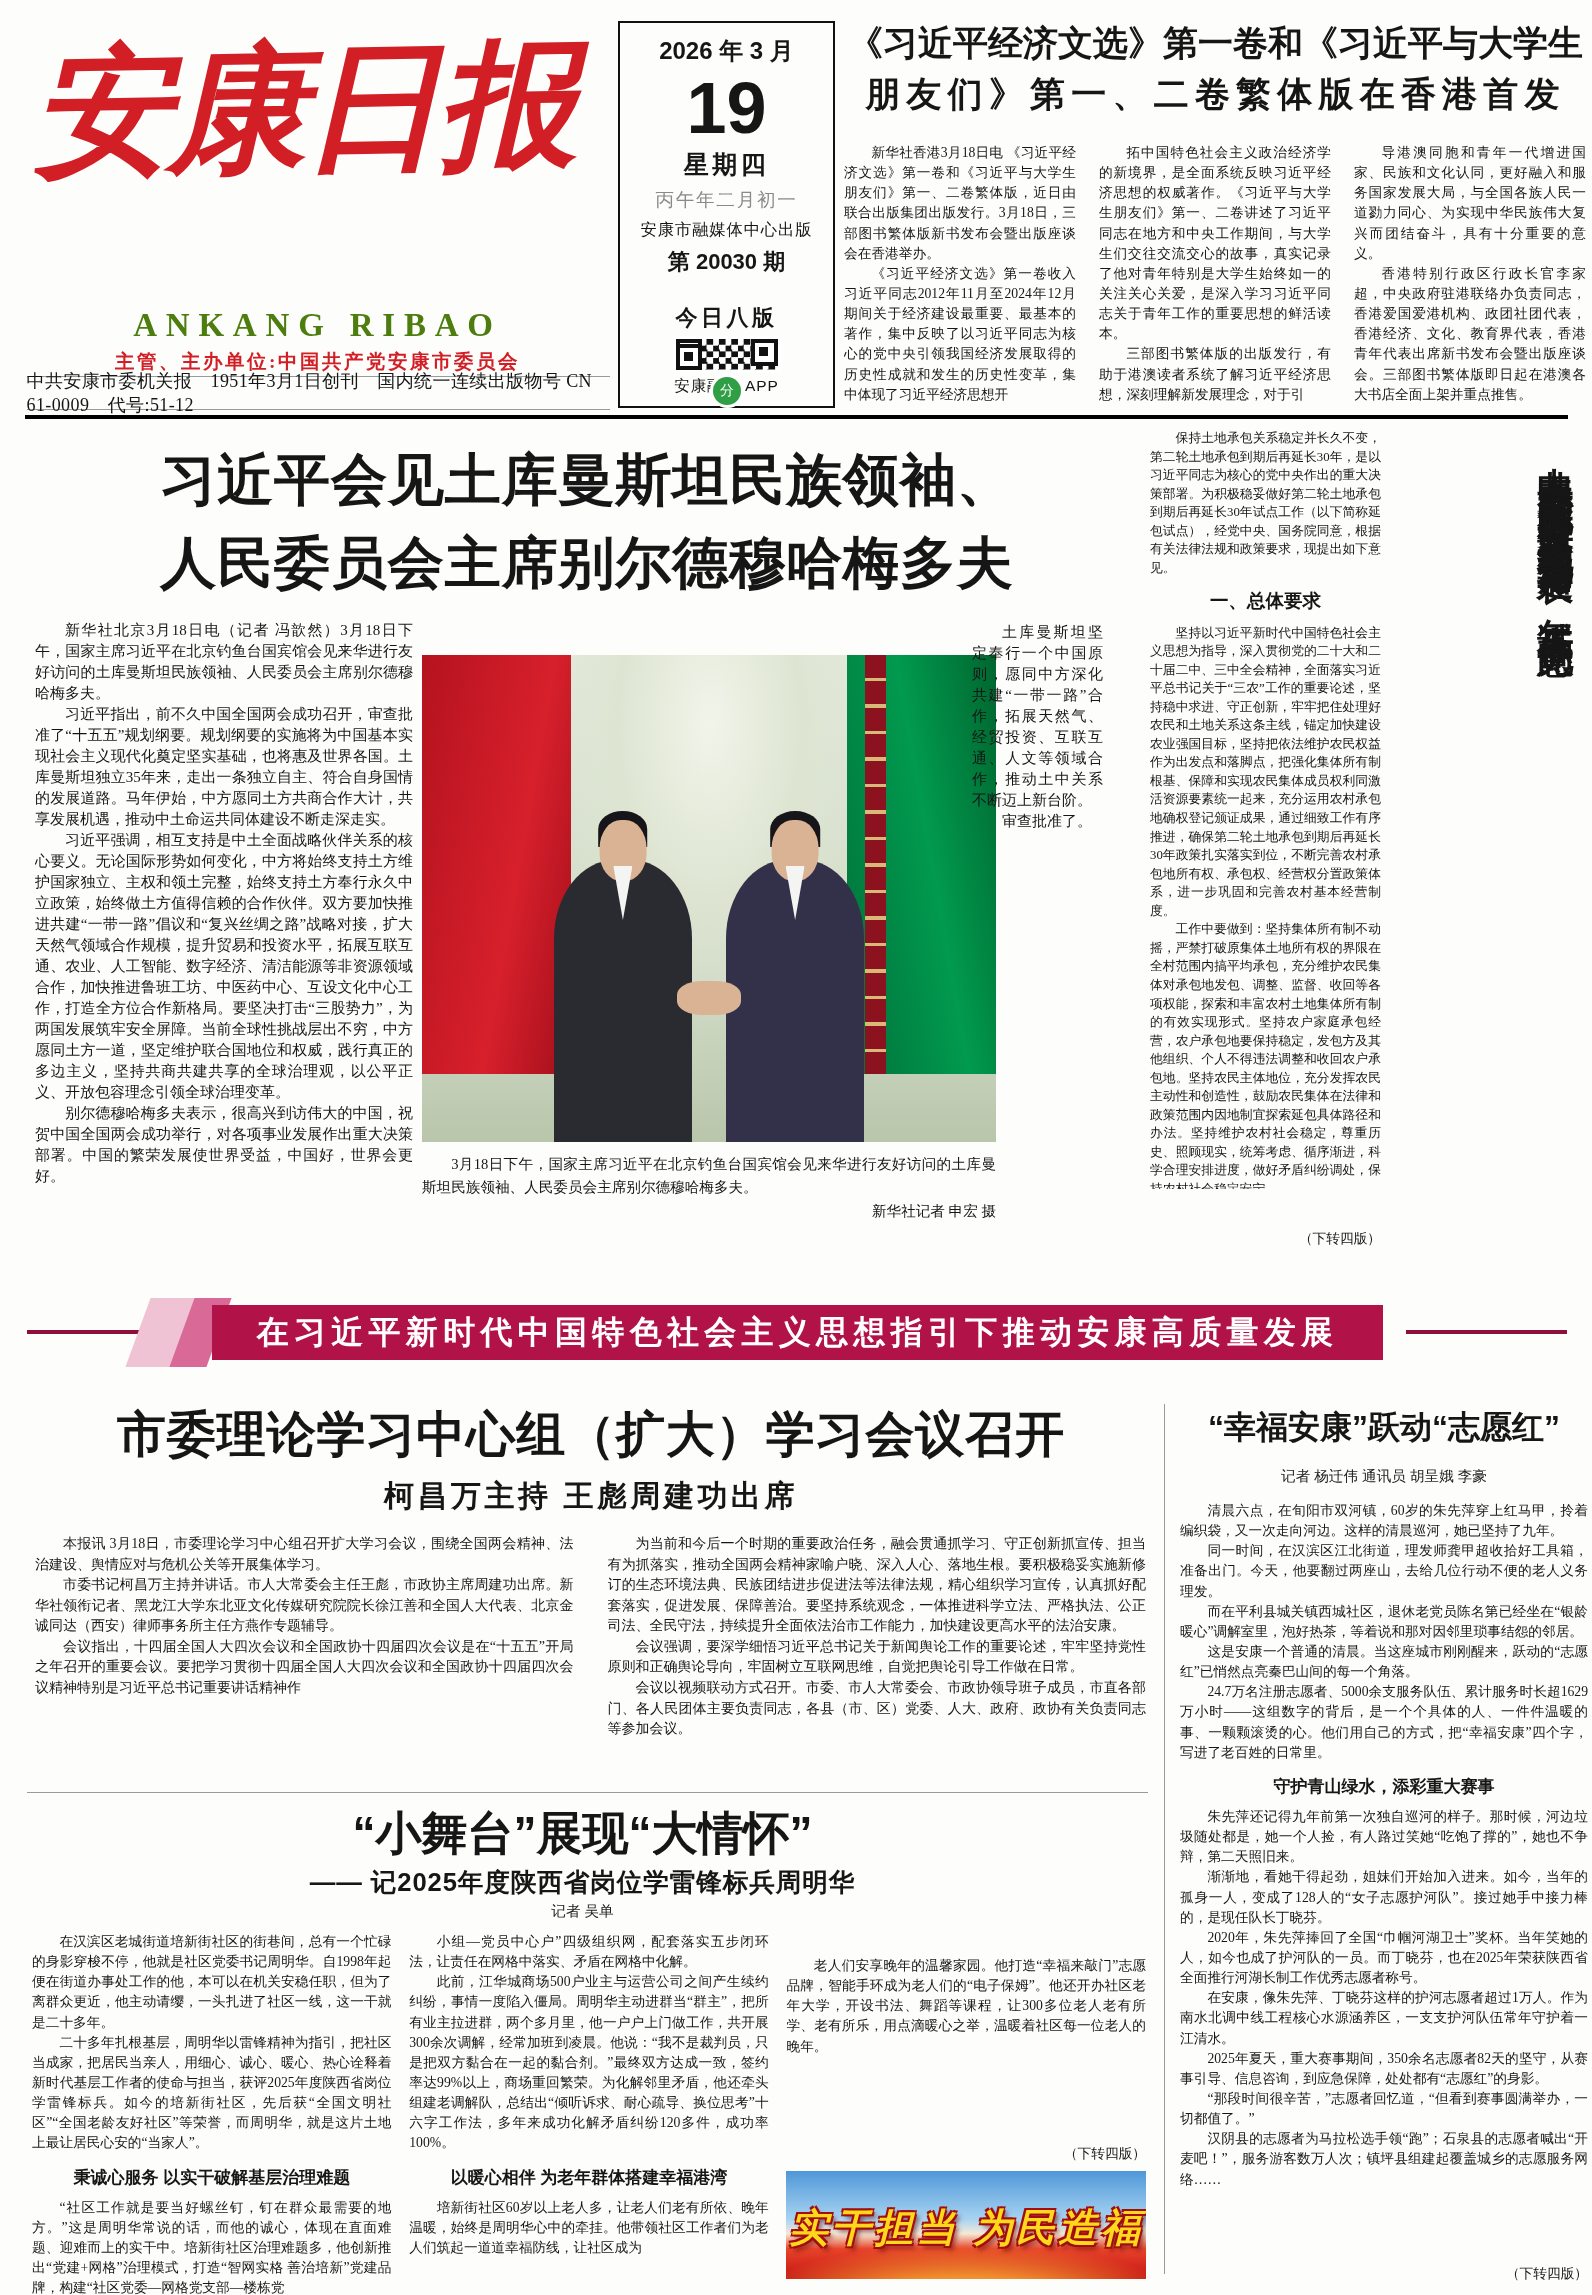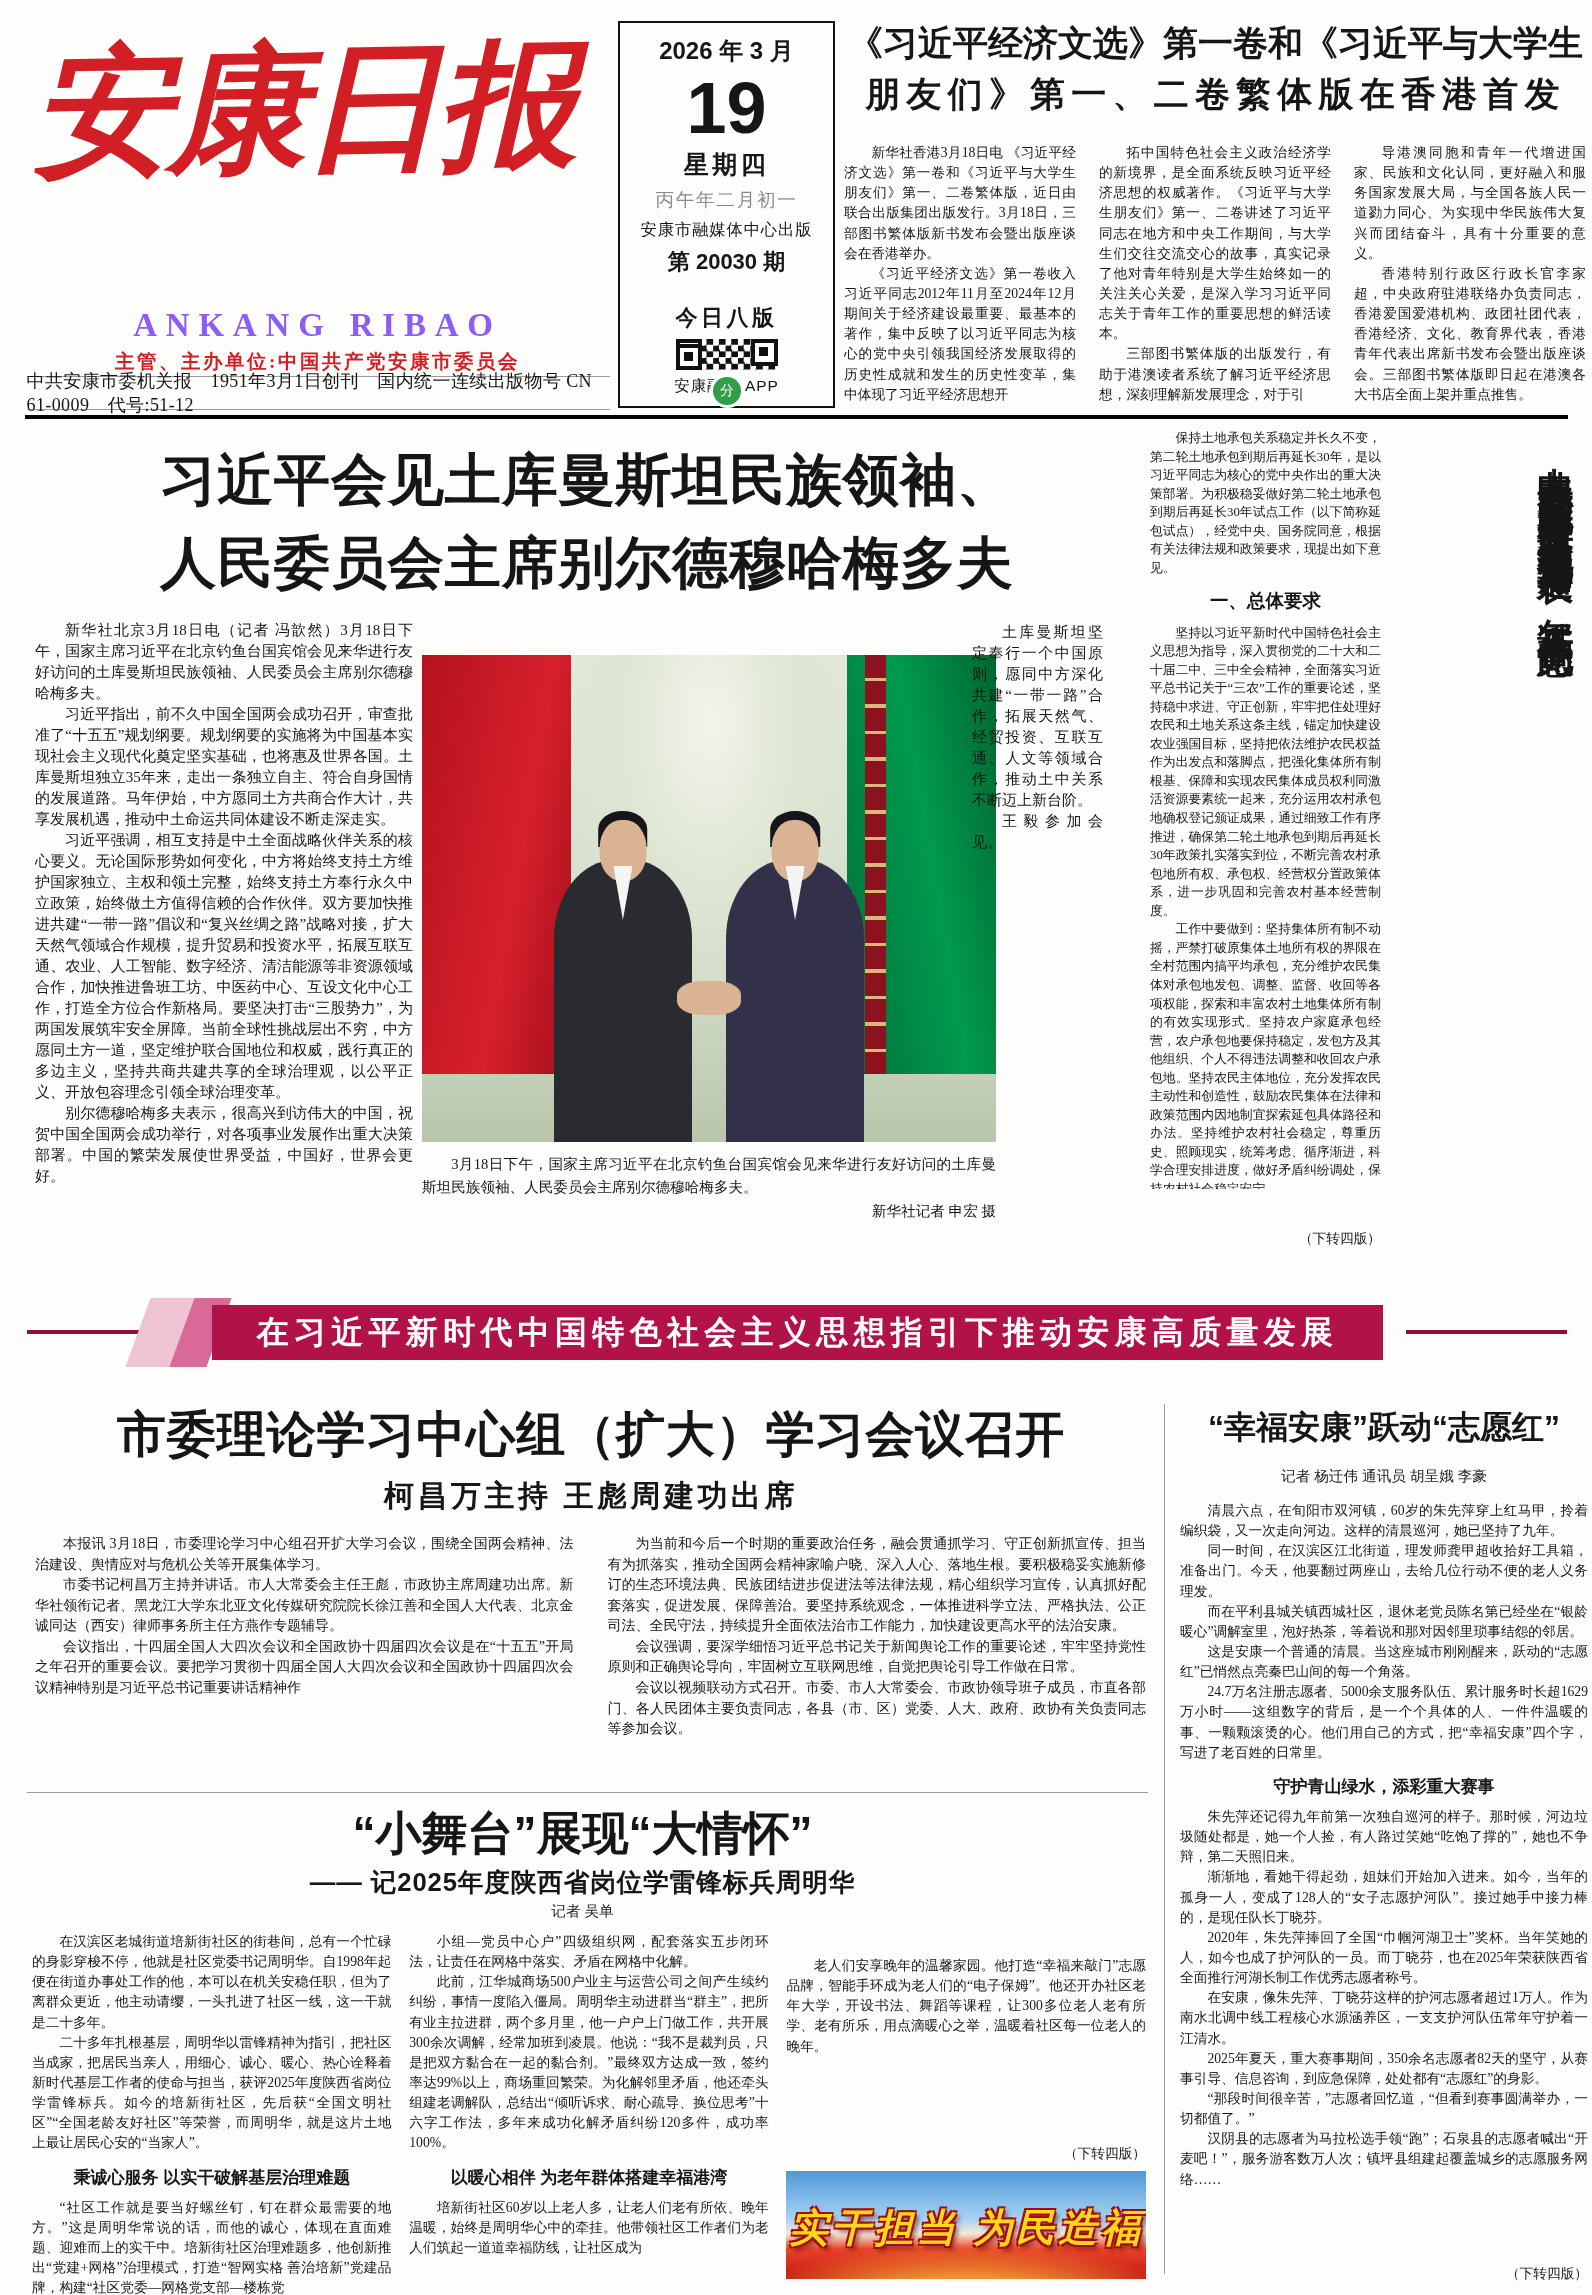--- a/index.html
+++ b/index.html
@@ -4,21 +4,21 @@
 <style>
   html,body{margin:0;padding:0;background:#e9e9e9;}
   .page{position:relative;width:1593px;height:2295px;background:#fdfdfb;margin:0 auto;
         font-family:"Liberation Serif","DejaVu Serif",serif;color:#161616;overflow:hidden;}
   .abs{position:absolute;}
   .sans{font-family:"Liberation Sans","DejaVu Sans",sans-serif;}
   .body-text p{margin:0;text-indent:2em;text-align:justify;}
   
   .calli{font-size:139px;font-weight:bold;font-style:italic;letter-spacing:-3.5px;color:#d21f26;
          transform:rotate(-1deg);line-height:1.7;white-space:nowrap;}
-  .latin-title{font-size:33px;font-weight:bold;letter-spacing:8.8px;color:#8b5cf6;text-align:center;}
+  .latin-title{font-size:33px;font-weight:bold;letter-spacing:8.8px;color:#4d7c0f;text-align:center;}
   .org-line{font-size:19.4px;color:#d21f26;letter-spacing:2.6px;text-align:center;font-weight:bold;}
   .strip{border-top:0.9px solid #9a9a9a;border-bottom:0.9px solid #9a9a9a;font-size:18px;
          display:flex;align-items:center;justify-content:center;letter-spacing:0.4px;}
   
   .datebox{border:2.6px solid #111;display:flex;flex-direction:column;align-items:center;
            justify-content:flex-start;padding:12.4px 5.3px 8.8px;box-sizing:border-box;gap:6.2px;}
   .d-ym{font-size:24px;font-weight:bold;}
   .d-day{font-size:72px;font-weight:bold;line-height:.95;font-family:"Liberation Sans","DejaVu Sans",sans-serif;}
   .d-week{font-size:25px;font-weight:bold;letter-spacing:3.5px;}
   .d-lunar{font-size:18.5px;color:#8a8a8a;letter-spacing:1.8px;}
@@ -164,21 +164,21 @@
     </div>
     <div class="shake"></div>
   </div>
   <div class="abs caption" style="left:422px;top:1153px;width:574px;">
     <span style="display:inline-block;text-indent:2em;">3月18日下午，国家主席习近平在北京钓鱼台国宾馆会见来华进行友好访问的土库曼斯坦民族领袖、人民委员会主席别尔德穆哈梅多夫。</span>
     <div class="credit">新华社记者 申宏 摄</div>
   </div>
 
   <div class="abs bt bt-lg body-text" style="left:972px;top:622px;width:131px;height:530px;">
       <p>土库曼斯坦坚定奉行一个中国原则，愿同中方深化共建“一带一路”合作，拓展天然气、经贸投资、互联互通、人文等领域合作，推动土中关系不断迈上新台阶。</p>
-      <p>王毅参加会见。</p>
+      <p>审查批准了。</p>
     </div>
 
   <div class="abs" style="left:1150px;top:429px;width:231px;height:819px;">
     <div class="bt body-text" style="font-size:12.8px;line-height:1.45;">
         <p>保持土地承包关系稳定并长久不变，第二轮土地承包到期后再延长30年，是以习近平同志为核心的党中央作出的重大决策部署。为积极稳妥做好第二轮土地承包到期后再延长30年试点工作（以下简称延包试点），经党中央、国务院同意，根据有关法律法规和政策要求，现提出如下意见。</p>
       </div>
     <div class="sec-head">一、总体要求</div>
     <div class="bt body-text" style="font-size:12.8px;line-height:1.45;height:565px;">
         <p>坚持以习近平新时代中国特色社会主义思想为指导，深入贯彻党的二十大和二十届二中、三中全会精神，全面落实习近平总书记关于“三农”工作的重要论述，坚持稳中求进、守正创新，牢牢把住处理好农民和土地关系这条主线，锚定加快建设农业强国目标，坚持把依法维护农民权益作为出发点和落脚点，把强化集体所有制根基、保障和实现农民集体成员权利同激活资源要素统一起来，充分运用农村承包地确权登记颁证成果，通过细致工作有序推进，确保第二轮土地承包到期后再延长30年政策扎实落实到位，不断完善农村承包地所有权、承包权、经营权分置政策体系，进一步巩固和完善农村基本经营制度。</p>
         <p>工作中要做到：坚持集体所有制不动摇，严禁打破原集体土地所有权的界限在全村范围内搞平均承包，充分维护农民集体对承包地发包、调整、监督、收回等各项权能，探索和丰富农村土地集体所有制的有效实现形式。坚持农户家庭承包经营，农户承包地要保持稳定，发包方及其他组织、个人不得违法调整和收回农户承包地。坚持农民主体地位，充分发挥农民主动性和创造性，鼓励农民集体在法律和政策范围内因地制宜探索延包具体路径和办法。坚持维护农村社会稳定，尊重历史、照顾现实，统筹考虑、循序渐进，科学合理安排进度，做好矛盾纠纷调处，保持农村社会稳定安宁。</p>

